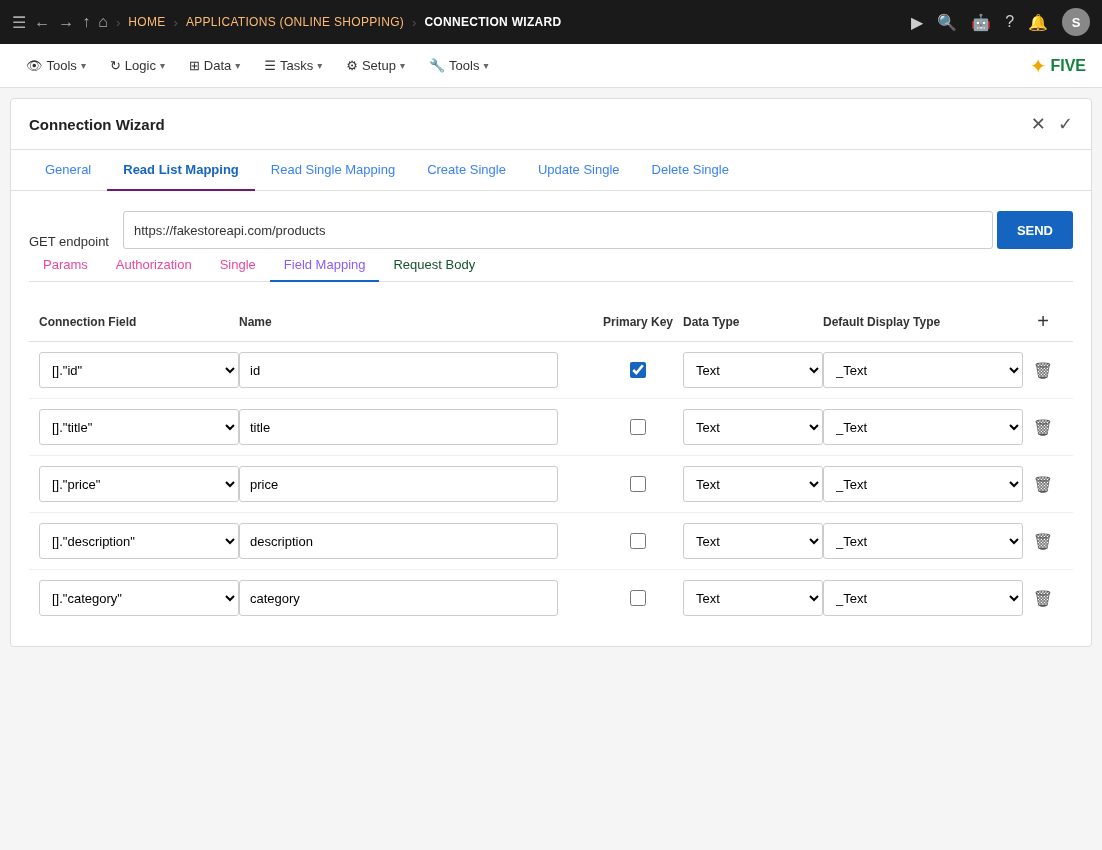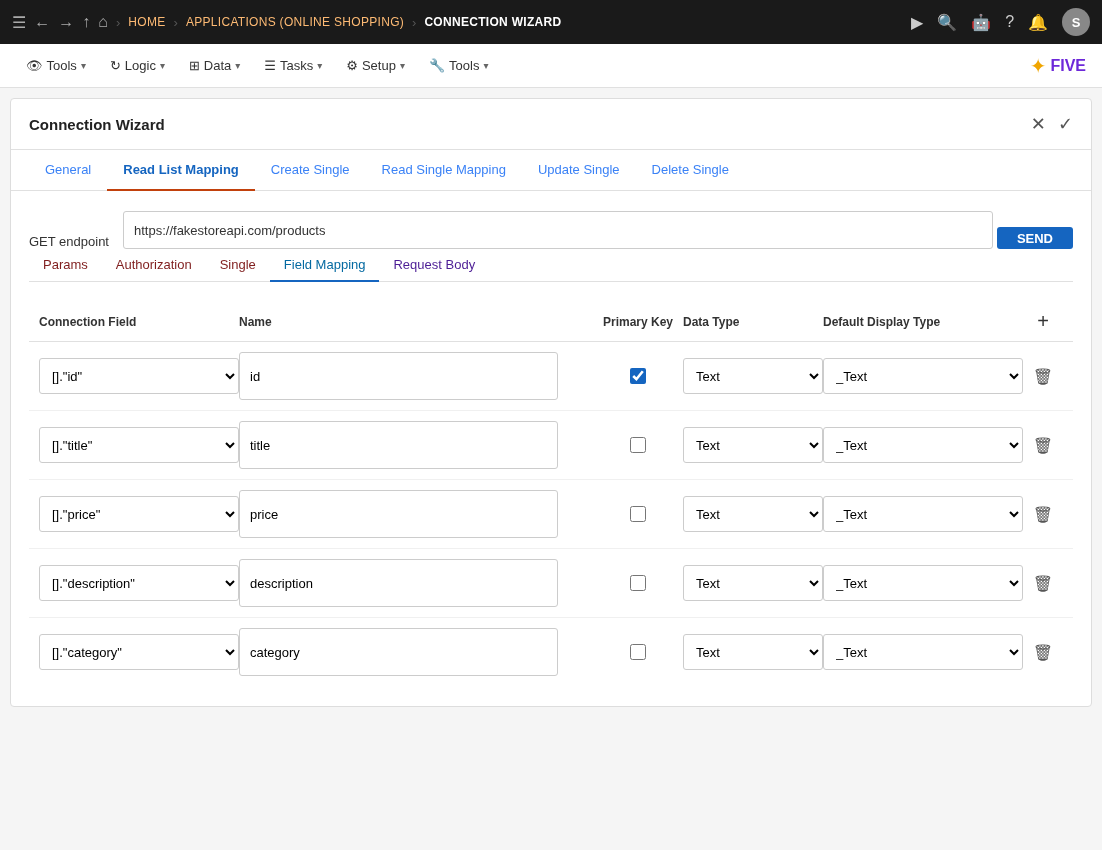--- a/index.html
+++ b/index.html
@@ -35,21 +35,21 @@
       gap: 4px;
     }
     .toolbar2-item {
       display: flex; align-items: center; gap: 4px;
       padding: 6px 10px; cursor: pointer; color: #333; font-size: 13px; border-radius: 3px;
     }
     .toolbar2-item .caret { font-size: 10px; color: #666; }
     .toolbar2-logo { margin-left: auto; }
     .five-logo { display: flex; align-items: center; gap: 4px; }
     .five-logo-star { font-size: 20px; color: #f0a500; }
-    .five-logo-text { font-weight: bold; font-size: 16px; color: #6d28d9; }
+    .five-logo-text { font-weight: bold; font-size: 16px; color: #15803d; }
 
     
     .main-panel {
       background: #fff;
       margin: 10px;
       border: 1px solid #ddd;
       border-radius: 4px;
     }
 
     
@@ -65,48 +65,48 @@
     
     .tabs {
       display: flex; align-items: center;
       padding: 0 18px;
       border-bottom: 1px solid #e0e0e0;
     }
     .tab {
       padding: 12px 16px; cursor: pointer; font-size: 13px; color: #3b82f6;
       border-bottom: 2px solid transparent; margin-bottom: -1px;
     }
-    .tab.active { color: #1565c0; border-bottom: 2px solid #c2410c; font-weight: 600; }
+    .tab.active { color: #1565c0; border-bottom: 2px solid #701a75; font-weight: 600; }
 
     
     .content { padding: 20px 18px; }
 
     
     .endpoint-row { display: flex; align-items: flex-end; gap: 4px; }
     .endpoint-label { font-size: 13px; color: #333; white-space: nowrap; min-width: 90px; }
     .endpoint-input {
       flex: 1; height: 38px; border: 1px solid #ccc; border-radius: 3px;
       padding: 0 10px; font-size: 13px; color: #333;
     }
     .send-btn {
       background: #1565c0; color: #fff; border: none; border-radius: 3px;
-      padding: 0 20px; height: 22px; font-size: 13px; font-weight: 600;
+      padding: 0 20px; height: 38px; font-size: 13px; font-weight: 600;
       cursor: pointer; white-space: nowrap;
     }
 
     
     .sub-tabs {
       display: flex; gap: 0; border-bottom: 1px solid #e0e0e0; margin-bottom: 20px;
     }
     .sub-tab {
-      padding: 8px 14px; cursor: pointer; font-size: 13px; color: #7f1d1d;
+      padding: 8px 14px; cursor: pointer; font-size: 13px; color: #ec4899;
       border-bottom: 2px solid transparent; margin-bottom: -1px;
     }
-    .sub-tab.active { color: #0369a1; border-bottom: 2px solid #1565c0; }
-    .sub-tab.disabled { color: #4c1d95; cursor: default; }
+    .sub-tab.active { color: #8b5cf6; border-bottom: 2px solid #1565c0; }
+    .sub-tab.disabled { color: #14532d; cursor: default; }
 
     
     .field-table { width: 100%; }
     .table-header {
       display: grid;
       grid-template-columns: 200px 1fr 90px 140px 200px 40px;
       padding: 8px 10px;
       font-size: 12px; font-weight: 700; color: #333;
       border-bottom: 1px solid #e0e0e0;
       align-items: center;
@@ -124,21 +124,21 @@
     }
     .table-row:last-child { border-bottom: none; }
 
     
     .field-select {
       width: 100%; height: 36px; border: 1px solid #ccc; border-radius: 3px;
       padding: 0 8px; font-size: 13px; background: #fff; cursor: pointer;
       appearance: auto;
     }
     .field-input {
-      width: 90%; height: 48px; border: 1px solid #ccc; border-radius: 3px;
+      width: 90%; height: 36px; border: 1px solid #ccc; border-radius: 3px;
       padding: 0 10px; font-size: 13px;
     }
 
     .checkbox-cell { display: flex; justify-content: center; align-items: center; }
     .field-checkbox { width: 16px; height: 16px; cursor: pointer; accent-color: #1565c0; }
 
     .delete-btn { background: none; border: none; cursor: pointer; color: #555; font-size: 16px; }
 
     .col-connection { }
     .col-name { }
@@ -219,22 +219,22 @@
     <span class="panel-title">Connection Wizard</span>
     <div class="panel-header-actions">
       <button class="panel-header-btn">✕</button>
       <button class="panel-header-btn">✓</button>
     </div>
   </div>
 
   <div class="tabs">
     <div class="tab">General</div>
     <div class="tab active">Read List Mapping</div>
+    <div class="tab">Read Single Mapping</div>
     <div class="tab">Create Single</div>
-    <div class="tab">Read Single Mapping</div>
     <div class="tab">Update Single</div>
     <div class="tab">Delete Single</div>
   </div>
 
   <div class="content">
 
     <div class="endpoint-row">
       <label class="endpoint-label">GET endpoint</label>
       <input class="endpoint-input" type="text" value="https://fakestoreapi.com/products" style="">
       <button class="send-btn">SEND</button>

